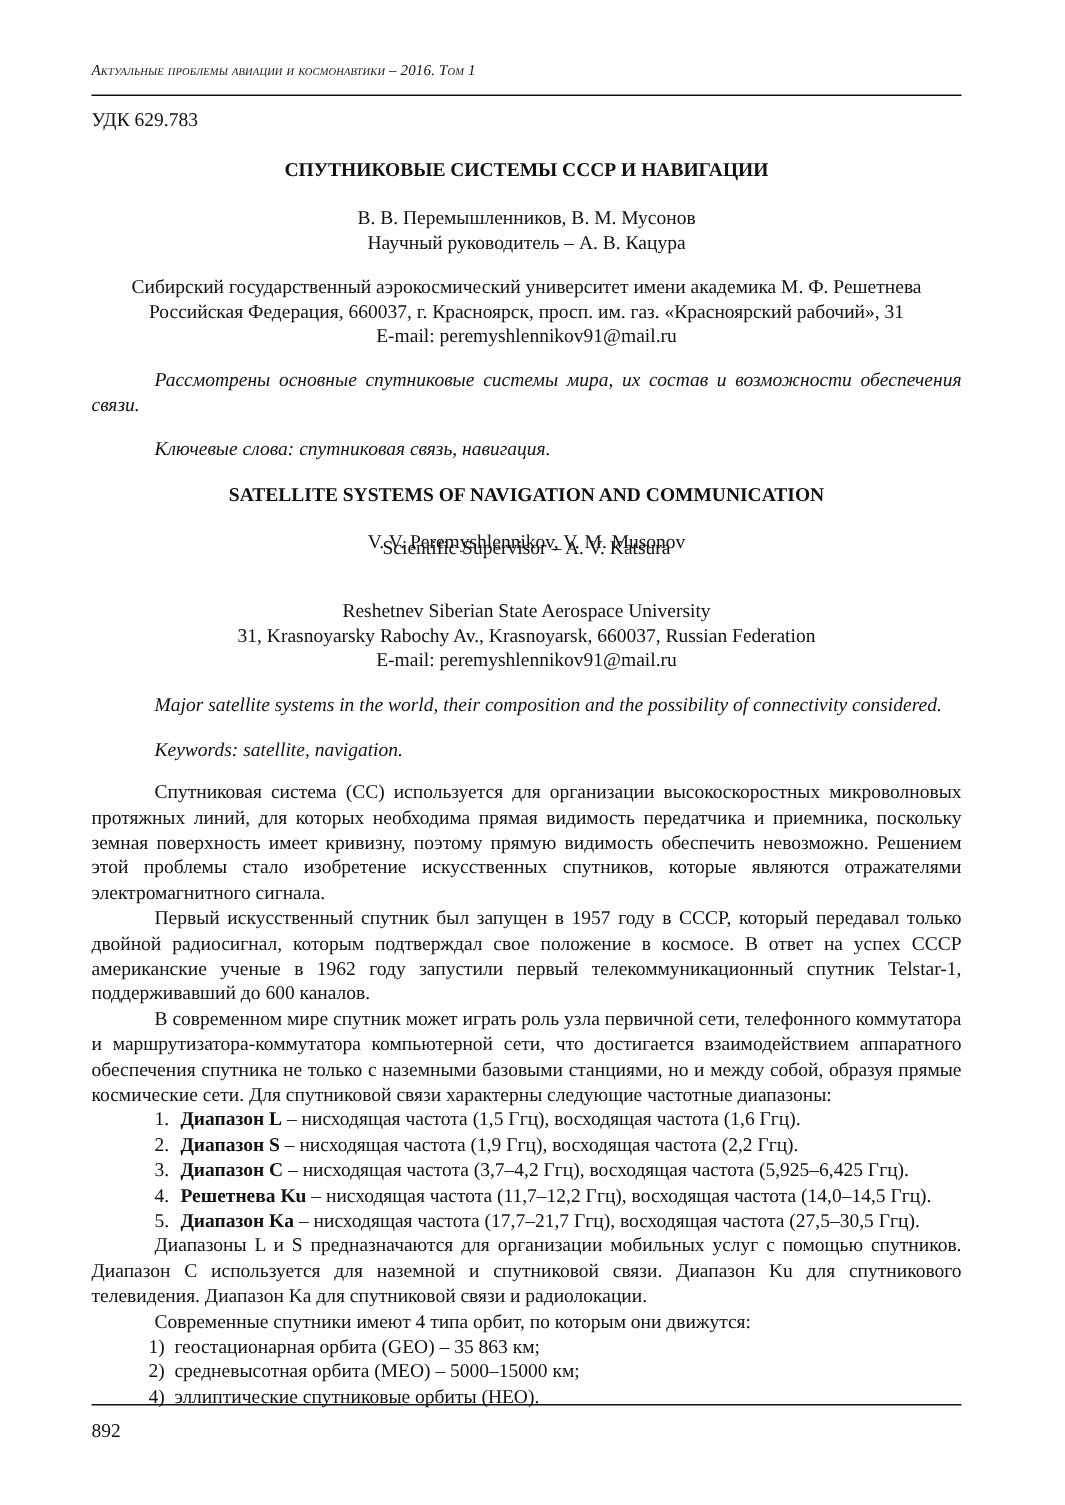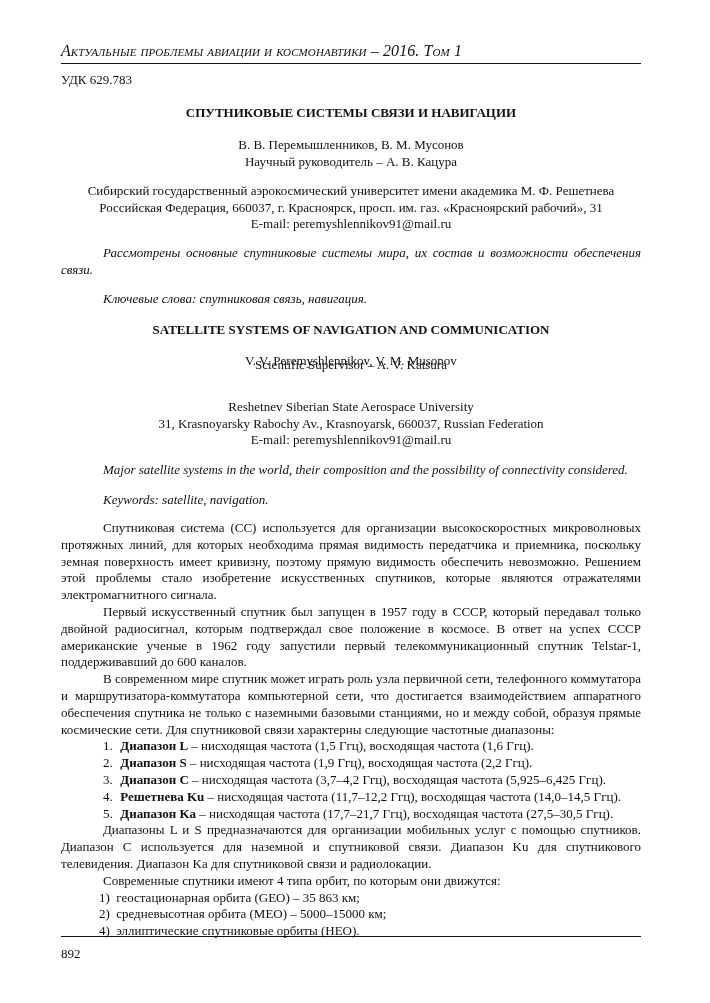--- a/index.html
+++ b/index.html
@@ -1,19 +1,19 @@
 <!DOCTYPE html>
 <html><head>
 <meta charset="utf-8">
 <style>
   html, body { margin: 0; padding: 0; background: #ffffff; }
   body { width: 710px; height: 1003px; position: relative; overflow: hidden;
          font-family: "Liberation Serif", serif; color: #111; }
   .page { position: absolute; left: 61px; top: 0; width: 580px; }
-  .running-head { position: absolute; top: 42px; left: 0; font-size: 16px; font-style: italic; font-variant: small-caps; letter-spacing: 0.1px; }
+  .running-head { position: absolute; top: 42px; left: 0; font-size: 10px; font-style: italic; font-variant: small-caps; letter-spacing: 0.1px; }
   .rule-top { position: absolute; top: 63px; left: 0; width: 580px; height: 1px; background: #111; }
   .udk { position: absolute; top: 72px; left: 0; font-size: 13px; }
   .block { position: absolute; left: 0; width: 580px; font-size: 13px; line-height: 17px; }
   .center { text-align: center; }
   .title { font-weight: bold; font-size: 13px; text-align: center; }
   .italic { font-style: italic; }
   .indent { text-indent: 42px; }
   .justify { text-align: justify; }
   .body-text { font-size: 13px; line-height: 16.8px; text-align: justify; }
   .body-text p { margin: 0; text-indent: 42px; }
@@ -24,21 +24,21 @@
   .page-num { position: absolute; top: 946px; left: 0; font-size: 13px; }
 </style>
 </head>
 <body>
 
 <div class="page">
   <div class="running-head">Актуальные проблемы авиации и космонавтики – 2016. Том 1</div>
   <div class="rule-top"></div>
   <div class="udk">УДК 629.783</div>
 
-  <div class="block title" style="top:104px;">СПУТНИКОВЫЕ СИСТЕМЫ СВЯЗИ И НАВИГАЦИИ</div>
+  <div class="block title" style="top:104px;">СПУТНИКОВЫЕ СИСТЕМЫ СССР И НАВИГАЦИИ</div>
   <div class="block center" style="top:136px;">В. В. Перемышленников, В. М. Мусонов</div>
   <div class="block center" style="top:153px;">Научный руководитель – А. В. Кацура</div>
   <div class="block center" style="top:182px;">Сибирский государственный аэрокосмический университет имени академика М. Ф. Решетнева</div>
   <div class="block center" style="top:199px;">Российская Федерация, 660037, г. Красноярск, просп. им. газ. «Красноярский рабочий», 31</div>
   <div class="block center" style="top:215px;">E-mail: peremyshlennikov91@mail.ru</div>
 
   <div class="block italic indent justify" style="top:244px;">Рассмотрены основные спутниковые системы мира, их состав и возможности обеспечения связи.</div>
   <div class="block italic indent" style="top:290px;">Ключевые слова: спутниковая связь, навигация.</div>
 
   <div class="block title" style="top:321px;">SATELLITE SYSTEMS OF NAVIGATION AND COMMUNICATION</div>

